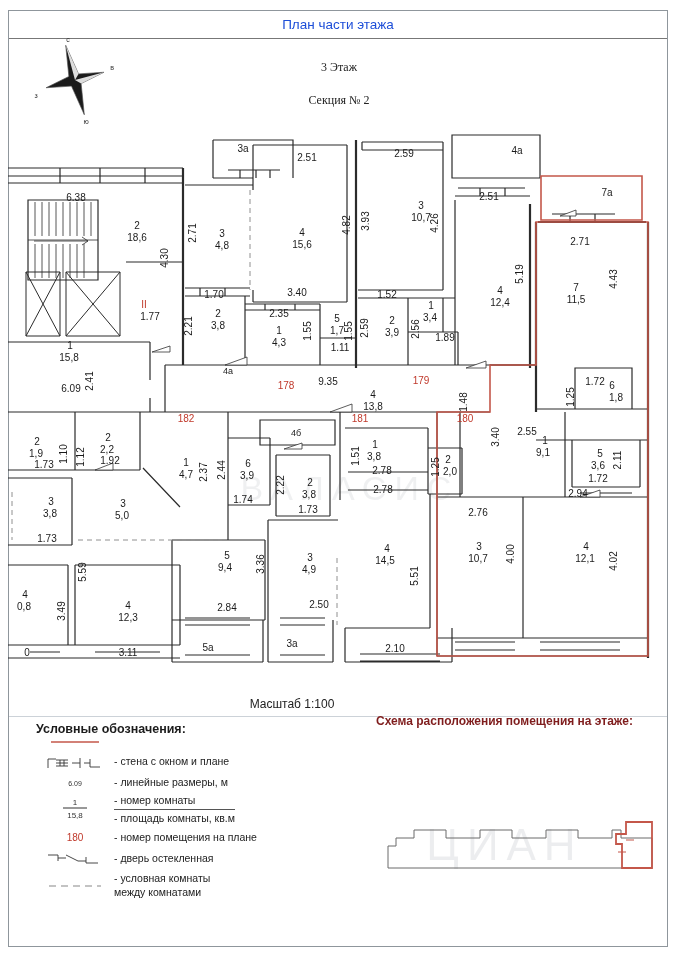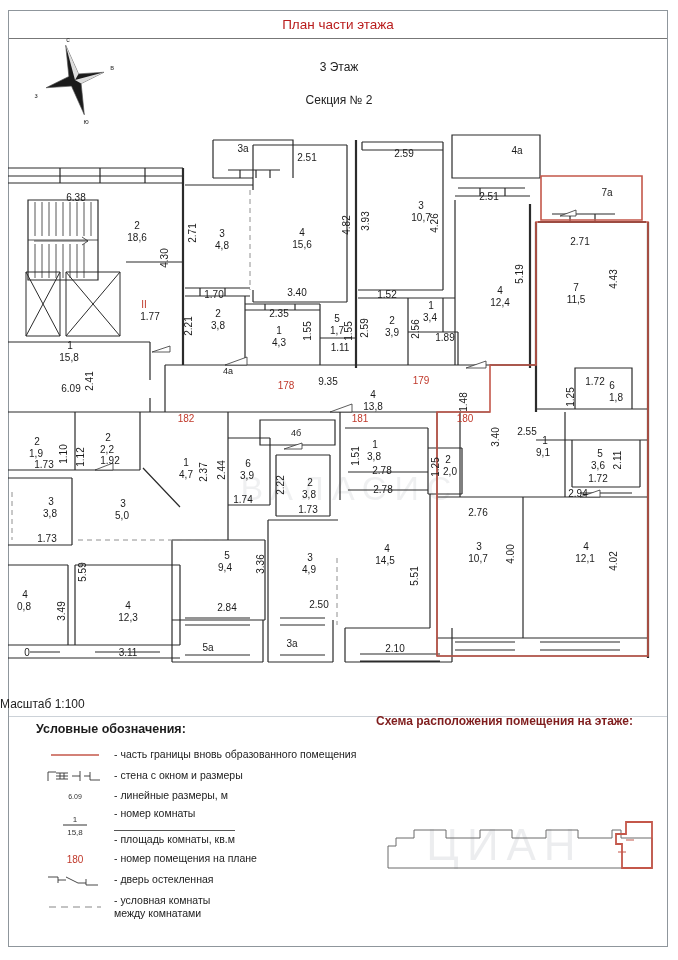--- a/index.html
+++ b/index.html
@@ -1,31 +1,31 @@
 <!DOCTYPE html>
 <html><head>
 <meta charset="utf-8">
 <style>
   html,body{margin:0;padding:0;background:#fff;}
   body{width:678px;height:960px;position:relative;font-family:"Liberation Sans",sans-serif;color:#1a1a1a;overflow:hidden;}
   .frame{position:absolute;left:8px;top:10px;width:660px;height:937px;border:1px solid #8f969c;box-sizing:border-box;background:#fff;}
-  .titlebar{position:absolute;left:9px;top:11px;width:658px;height:27px;border-bottom:1px solid #777;text-align:center;line-height:27px;font-size:13.5px;color:#b91c1c;}
-  .sub{position:absolute;left:0;width:678px;text-align:center;font-size:12px;color:#222;}
+  .titlebar{position:absolute;left:9px;top:11px;width:658px;height:27px;border-bottom:1px solid #777;text-align:center;line-height:27px;font-size:13.5px;color:#1d4ed8;}
+  .sub{position:absolute;left:0;width:678px;text-align:center;font-size:12px;color:#222;font-family:Liberation Serif, serif;}
   .sub1{top:60px;}
   .sub2{top:93px;}
-  .scale{position:absolute;left:0;top:697px;width:584px;font-size:12px;color:#222;}
+  .scale{position:absolute;left:0;top:697px;width:584px;text-align:center;font-size:12px;color:#222;}
   .sep{position:absolute;left:9px;top:716px;width:658px;height:1px;background:#ccd2d8;}
   svg#plan-svg{position:absolute;left:0;top:0;}
   svg text{font-family:"Liberation Sans",sans-serif;}
   .legend{position:absolute;left:36px;top:722px;width:330px;}
-  .legend-title{font-size:12.5px;font-weight:bold;color:#1c1c1c;margin-bottom:12px;}
+  .legend-title{font-size:12.5px;font-weight:bold;color:#1c1c1c;margin-bottom:0;}
   .legend-row{display:flex;align-items:center;margin-bottom:5px;}
   .legend-icon{width:78px;flex:0 0 78px;display:flex;justify-content:center;align-items:center;}
   .legend-text{font-size:10.5px;color:#222;line-height:1.25;}
-  .legend-text .l-divider{border-bottom:1px solid #555;padding-bottom:10px;margin-bottom:2px;}
+  .legend-text .l-divider{border-bottom:1px solid #555;padding-bottom:2px;margin-bottom:2px;}
   .schema-title{position:absolute;left:376px;top:714px;width:290px;font-size:12px;font-weight:bold;color:#7f1d1d;}
 </style>
 </head>
 <body>
 
 <div class="frame"></div>
 <div class="titlebar">
   <span>План части этажа</span>
 </div>
 <div class="sub sub1">3 Этаж</div>
@@ -238,32 +238,29 @@
 
 <div class="legend">
   <div class="legend-title">Условные обозначения:</div>
   <div id="legend-list">
       <div class="legend-row">
         <span class="legend-icon">
           <svg width="60" height="12">
             <line x1="6" y1="6" x2="54" y2="6" stroke="#c4574a" stroke-width="1.6"></line>
           </svg>
         </span>
-        <div class="legend-text">
-          <div>- часть границы вновь образованного помещения</div>
-        </div>
       </div>
       <div class="legend-row">
         <span class="legend-icon">
           <svg width="62" height="18">
             <path d="M4 15 V6 H12 M12 7 H24 M12 10 H24 M12 13 H24 M16 7 V13 M20 7 V13 M28 10 H36 M36 5 V15 M40 10 H46 M46 6 V14 H56" stroke="#333" fill="none" stroke-width="0.9"></path>
           </svg>
         </span>
         <div class="legend-text">
-          <div>- стена с окном и размеры</div>
+          <div>- стена с окном и плане</div>
         </div>
       </div>
       <div class="legend-row">
         <span class="legend-icon">
           <svg width="60" height="12">
             <text x="30" y="9" font-size="7" text-anchor="middle" fill="#333">6.09</text>
           </svg>
         </span>
         <div class="legend-text">
           <div>- линейные размеры, м</div>

